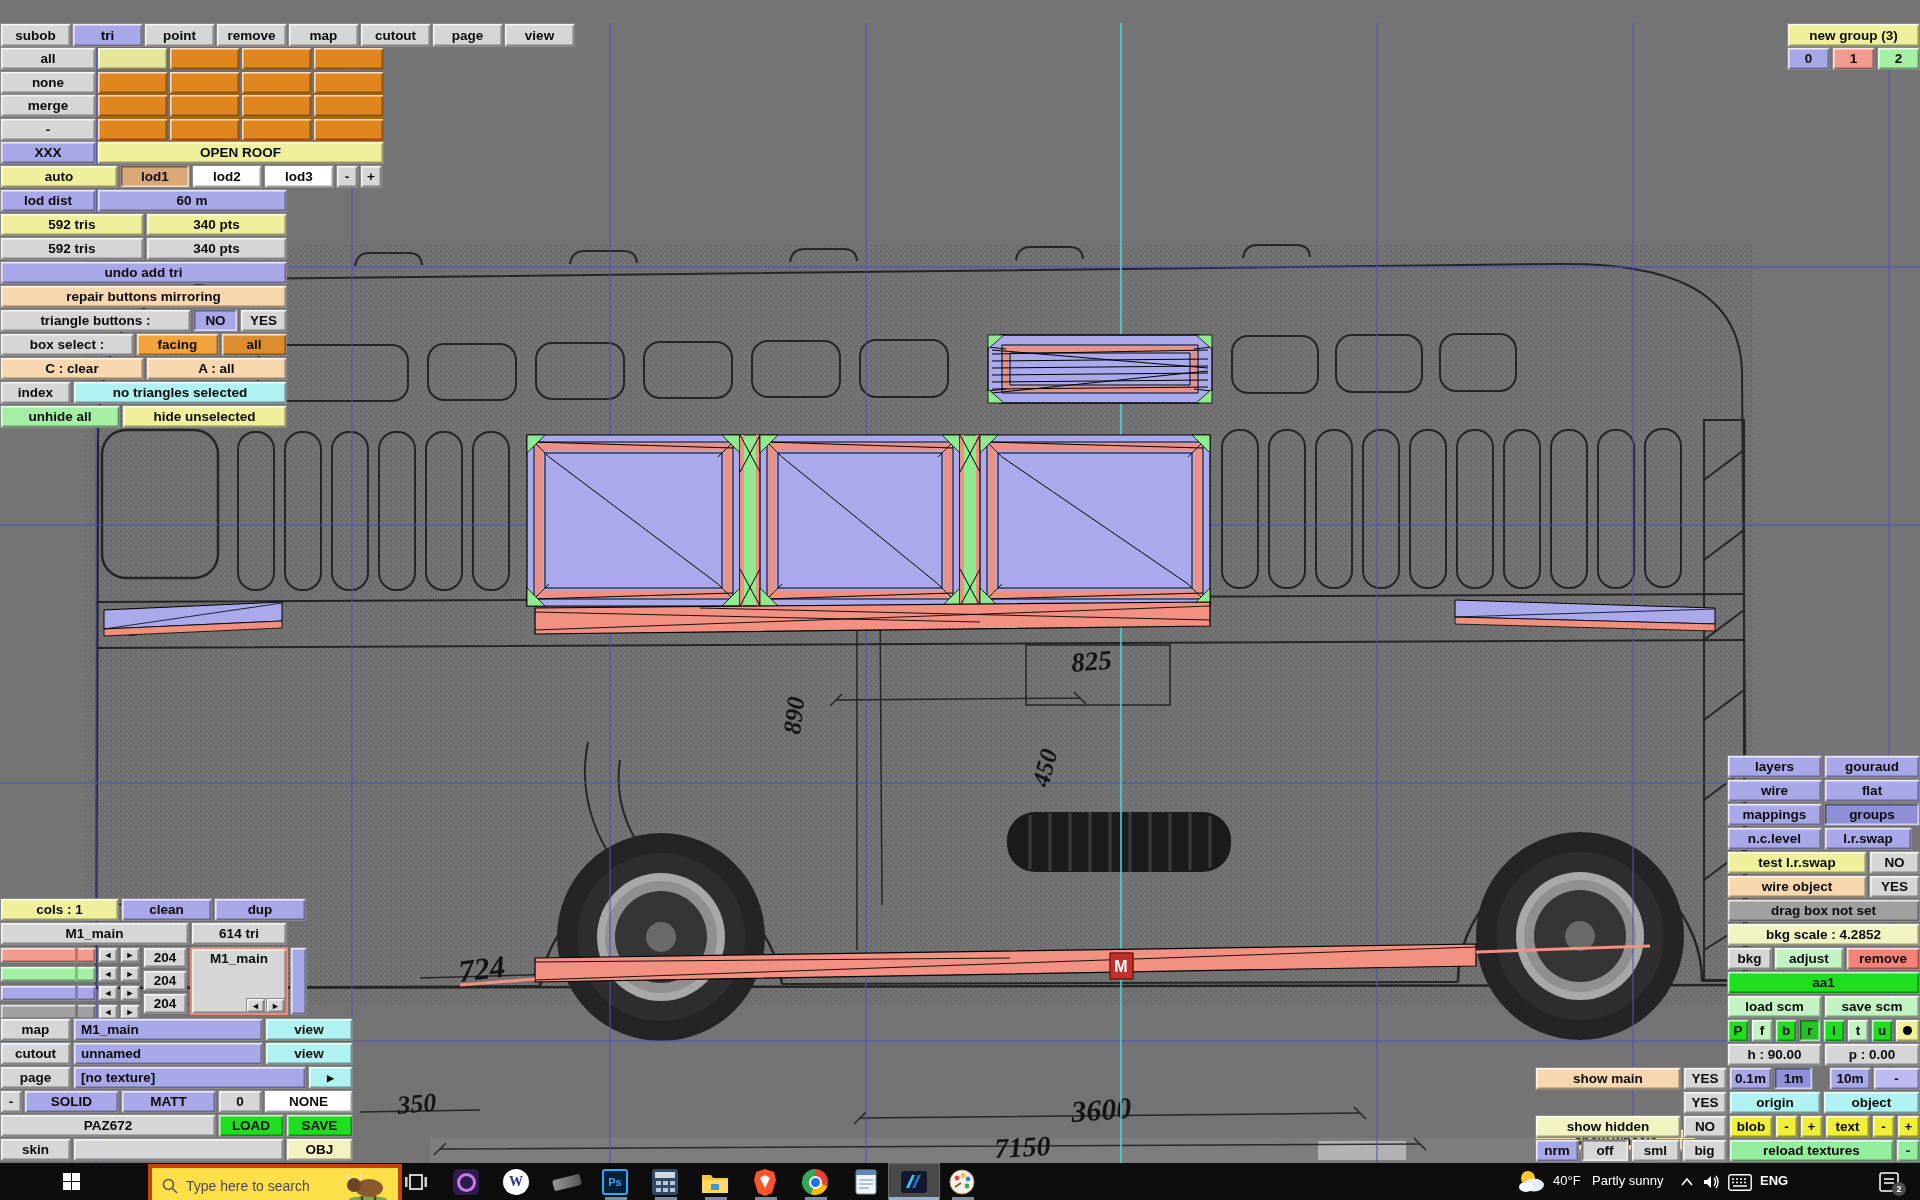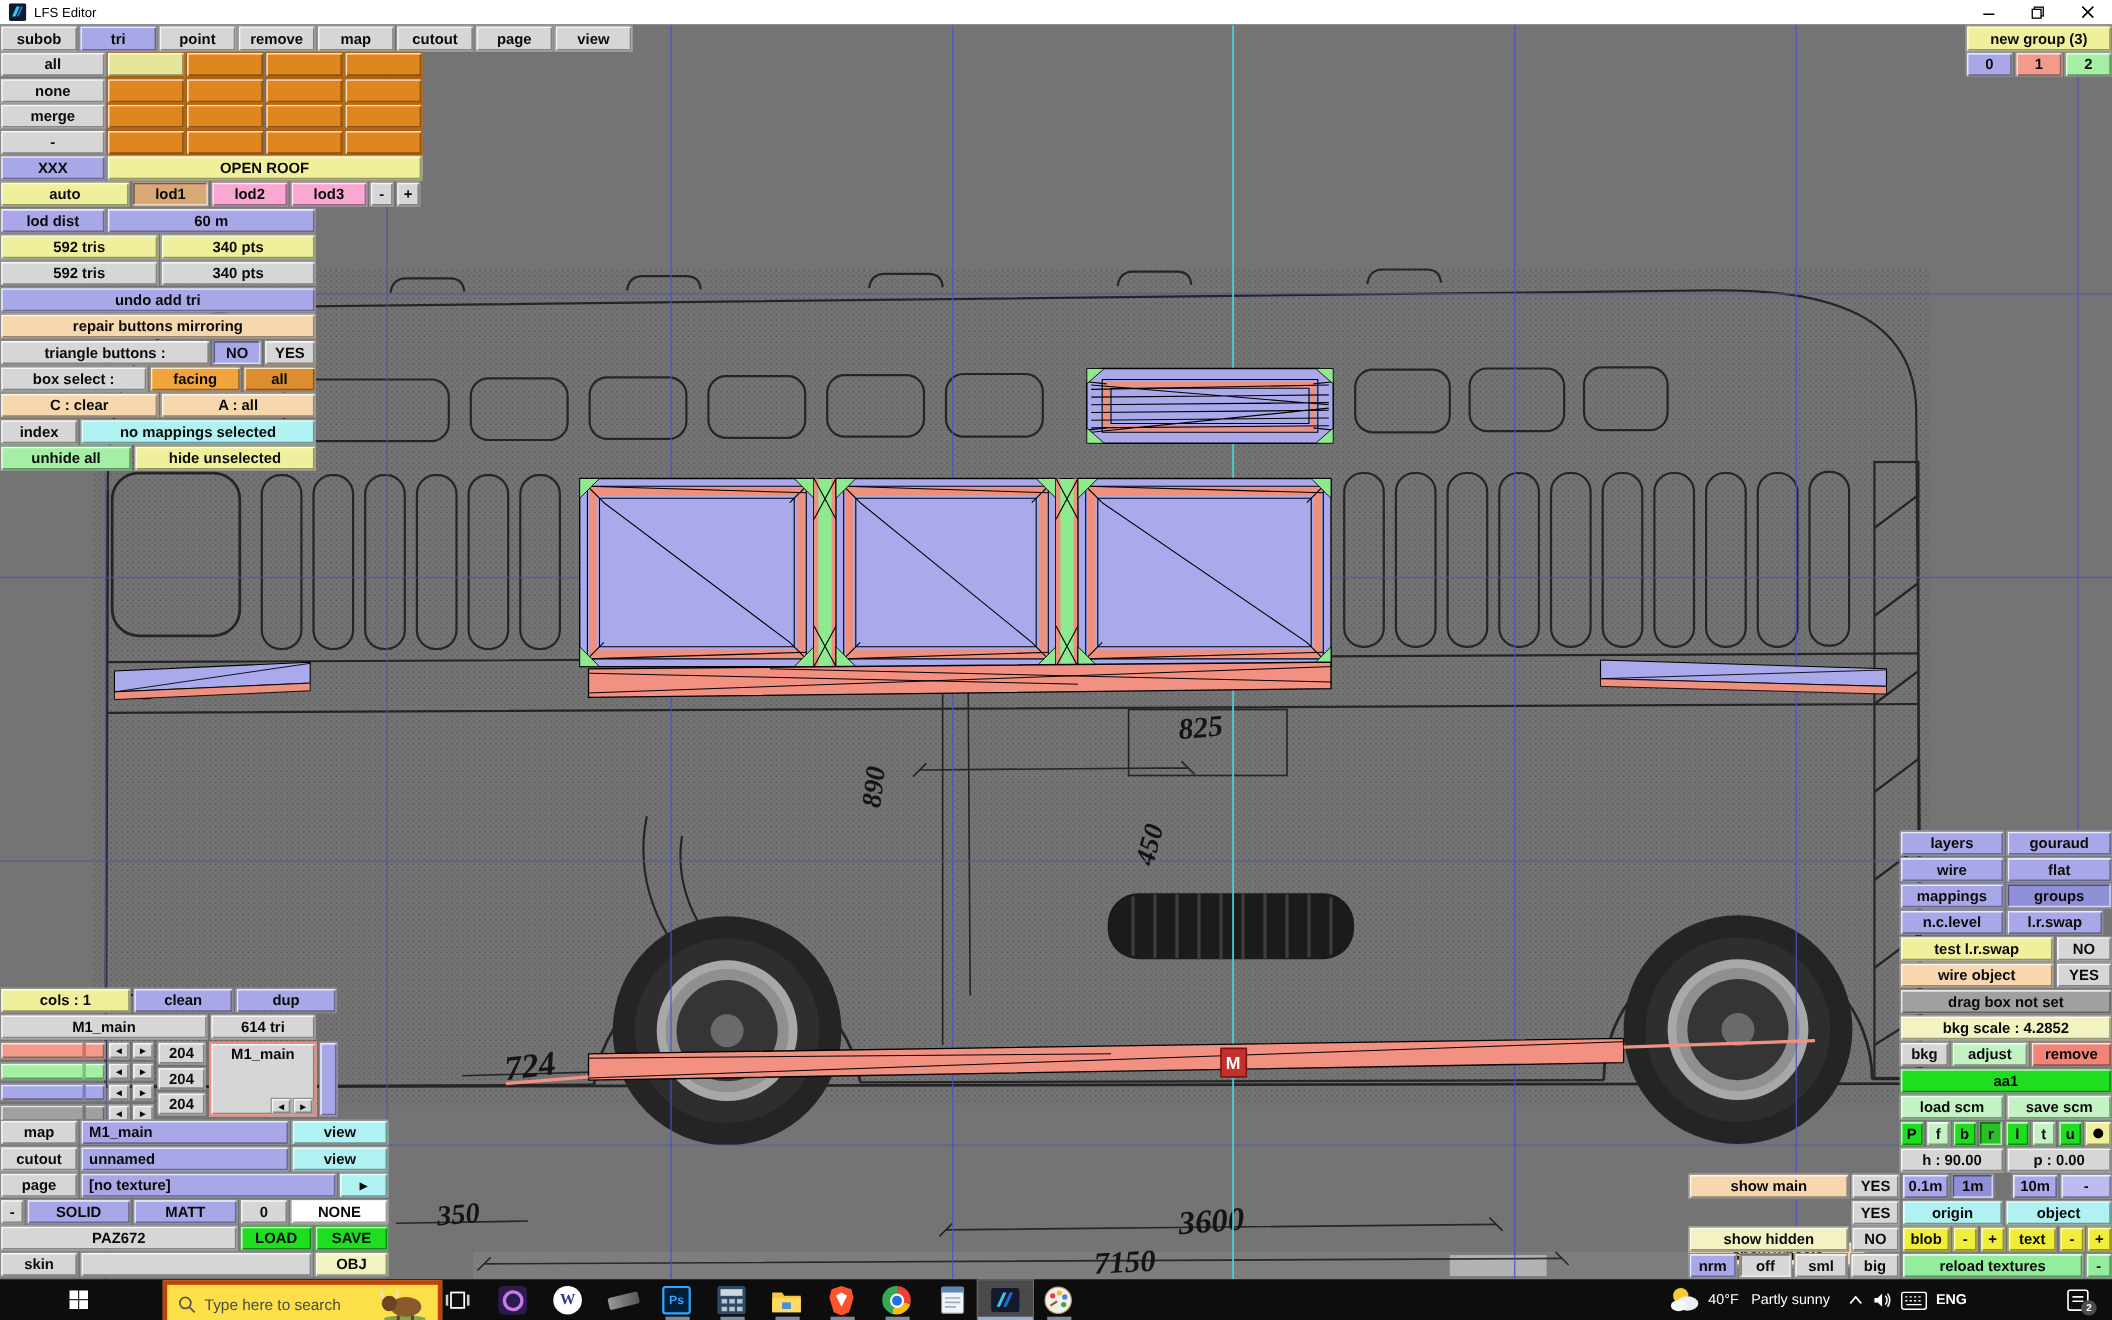--- a/index.html
+++ b/index.html
@@ -5,21 +5,21 @@
   html,body{margin:0;padding:0;background:#333;}
   #app{position:relative;width:1920px;height:1200px;overflow:hidden;background:#747474;
        font-family:"Liberation Sans",sans-serif;}
   .b{position:absolute;box-sizing:border-box;display:flex;align-items:center;justify-content:center;
      font:700 13.5px "Liberation Sans",sans-serif;color:#0a0a0a;border:1px solid #8a8a8a;
      box-shadow:inset 1.5px 1.5px 0 rgba(255,255,255,.75), inset -1.5px -1.5px 0 rgba(0,0,0,.38);
      white-space:nowrap;overflow:hidden;z-index:5;}
   .p{box-shadow:inset -1.5px -1.5px 0 rgba(255,255,255,.6), inset 1.5px 1.5px 0 rgba(0,0,0,.45);}
   .gry{background:#d6d6d6}.dgry{background:#a0a0a0}.pur{background:#a8a8e8}.dpur{background:#8f8fd8}
   .lpur{background:#bcbcf2}.yel{background:#f0f09c}.pyl{background:#f2f2c2}.pch{background:#f6d7ae}
-  .tan{background:#d9a877}.ltan{background:#f9a8d4}.org{background:#e0861e;border-color:#a55f10}
+  .tan{background:#d9a877}.ltan{background:#ffffff}.org{background:#e0861e;border-color:#a55f10}
   .borg{background:#f2a43c}.dorg{background:#db8d30}.cyn{background:#b0f1f1}.grn{background:#a4efa4}
   .mgrn{background:#94ed9c}.bgrn{background:#1fdd1f}.lgrn{background:#c3f3c3}.rgrn{background:#27c027}
   .sal{background:#f29a8c}.red{background:#f28376}.byel{background:#f0ee38}.wht{background:#ffffff}
   .ygrn{background:#e6e69a;border-color:#a55f10}
   .la{justify-content:flex-start;padding-left:7px;}
   .sm{font-size:9px;}
   #titlebar{position:absolute;left:0;top:0;width:1920px;height:22px;background:#ffffff;z-index:9;
             display:flex;align-items:center;font:400 12px "Liberation Sans",sans-serif;color:#000;}
   .wctl{width:45px;height:22px;display:flex;align-items:center;justify-content:center;color:#000;}
   #canvas-svg{position:absolute;left:0;top:0;z-index:0;}
@@ -183,46 +183,20 @@
     <path d="M1455,617 L1715,609" stroke="#000" stroke-width="0.8"></path>
 
     <path d="M535,958 L1476,944 L1476,966 L535,982 Z" fill="#f29082" stroke="#000" stroke-width="1.2"></path>
     <path d="M535,980 L1476,947 M535,962 L1010,958" stroke="#000" stroke-width="0.9" fill="none"></path>
     <path d="M1476,952 L1650,946 M460,985 L535,979" stroke="#f29082" stroke-width="3" fill="none"></path>
     <rect x="1110" y="953" width="23" height="26" fill="#c4302b" stroke="#7e1512" stroke-width="1.5"></rect>
     <text x="1121" y="972" font-family="Liberation Sans, sans-serif" font-weight="700" font-size="16" fill="#fff" text-anchor="middle">M</text>
   </g>
 </svg>
 
-<div id="titlebar">
-  <svg width="16" height="16" style="margin:0 7px 0 8px">
-    <rect width="16" height="16" rx="2" fill="#15192e"></rect>
-    <path d="M3,12 L7,3 L10,3 L6,12 Z" fill="#35c8f0"></path>
-        <path d="M7,12 L11,3 L13,3 L9,12 Z" fill="#1f6fd0"></path>
-  </svg>
-  <span>LFS Editor</span>
-  <div style="margin-left:auto;display:flex">
-    <div class="wctl">
-          <svg width="12" height="12">
-            <path d="M1,8 H11" stroke="#000" stroke-width="1.4"></path>
-          </svg>
-        </div>
-    <div class="wctl">
-          <svg width="13" height="13">
-            <rect x="3.5" y="1.5" width="8" height="8" fill="#fff" stroke="#000" stroke-width="1.2"></rect>
-            <rect x="1.5" y="3.5" width="8" height="8" fill="#fff" stroke="#000" stroke-width="1.2"></rect>
-          </svg>
-        </div>
-    <div class="wctl">
-          <svg width="12" height="12">
-            <path d="M1,1 L11,11 M11,1 L1,11" stroke="#000" stroke-width="1.4"></path>
-          </svg>
-        </div>
-  </div>
-</div>
 
 <div class="b gry" style="left:0;top:23px;width:71px;height:24px">subob</div>
 <div class="b pur" style="left:72px;top:23px;width:71px;height:24px">tri</div>
 <div class="b gry" style="left:144px;top:23px;width:71px;height:24px">point</div>
 <div class="b gry" style="left:216px;top:23px;width:71px;height:24px">remove</div>
 <div class="b gry" style="left:288px;top:23px;width:71px;height:24px">map</div>
 <div class="b gry" style="left:360px;top:23px;width:71px;height:24px">cutout</div>
 <div class="b gry" style="left:432px;top:23px;width:71px;height:24px">page</div>
 <div class="b gry" style="left:504px;top:23px;width:71px;height:24px">view</div>
 
@@ -266,21 +240,21 @@
 <div class="b pch" style="left:0;top:285px;width:287px;height:23px">repair buttons mirroring</div>
 <div class="b gry" style="left:0;top:309px;width:191px;height:23px">triangle buttons :</div>
 <div class="b pur p" style="left:193px;top:309px;width:45px;height:23px">NO</div>
 <div class="b gry" style="left:240px;top:309px;width:47px;height:23px">YES</div>
 <div class="b gry" style="left:0;top:333px;width:134px;height:23px">box select :</div>
 <div class="b borg" style="left:136px;top:333px;width:83px;height:23px">facing</div>
 <div class="b dorg" style="left:221px;top:333px;width:66px;height:23px">all</div>
 <div class="b pch" style="left:0;top:357px;width:144px;height:23px">C : clear</div>
 <div class="b pch" style="left:146px;top:357px;width:141px;height:23px">A : all</div>
 <div class="b gry" style="left:0;top:381px;width:71px;height:23px">index</div>
-<div class="b cyn" style="left:73px;top:381px;width:214px;height:23px">no mappings selected</div>
+<div class="b cyn" style="left:73px;top:381px;width:214px;height:23px">no triangles selected</div>
 <div class="b grn" style="left:0;top:405px;width:120px;height:23px">unhide all</div>
 <div class="b yel" style="left:122px;top:405px;width:165px;height:23px">hide unselected</div>
 
 <div class="b yel" style="left:1787px;top:23px;width:133px;height:24px">new group (3)</div>
 <div class="b pur" style="left:1787px;top:47px;width:43px;height:23px">0</div>
 <div class="b sal" style="left:1832px;top:47px;width:43px;height:23px">1</div>
 <div class="b grn" style="left:1877px;top:47px;width:43px;height:23px">2</div>
 
 <div class="b pur" style="left:1727px;top:755px;width:95px;height:23px">layers</div>
 <div class="b pur" style="left:1824px;top:755px;width:96px;height:23px">gouraud</div>

